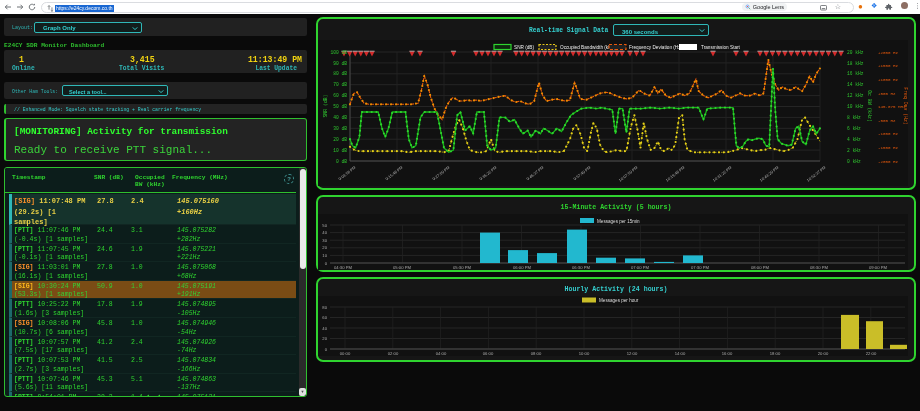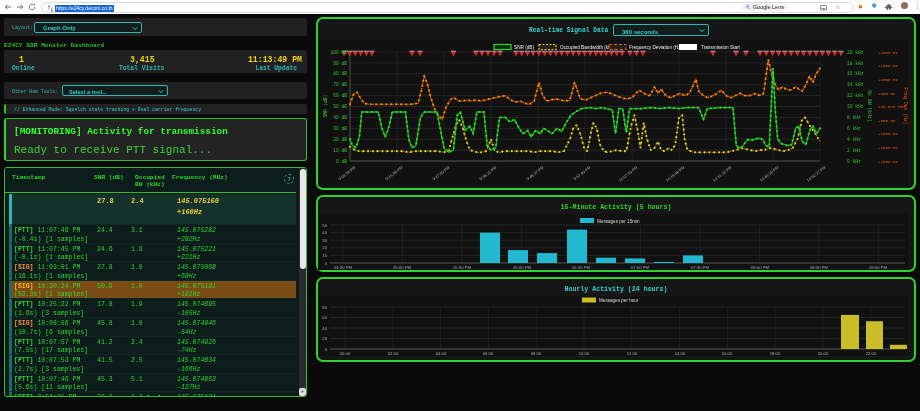--- a/index.html
+++ b/index.html
@@ -143,20 +143,21 @@
   <div id="tablebox">
     <div id="thead">
       <div style="left:7px">Timestamp</div>
       <div style="left:89px">SNR (dB)</div>
       <div style="left:130px">Occupied<br>BW (kHz)</div>
       <div style="left:167px">Frequency (MHz)</div>
       <div id="qmark">?</div>
     </div>
     <div id="tbody">
         <div class="trow first">
+          <div class="c1"><span class="sig">[SIG]</span> 11:07:48 PM (29.2s) [1 samples]</div>
           <div class="c2">27.8</div>
           <div class="c3">2.4</div>
           <div class="c4">145.075160<br>+160Hz</div>
         </div>
         <div class="trow">
           <div class="c1"><span class="ptt">[PTT]</span> 11:07:46 PM<br>(-0.4s) [1 samples]</div>
           <div class="c2">24.4</div>
           <div class="c3">3.1</div>
           <div class="c4">145.075282<br>+282Hz</div>
         </div>

